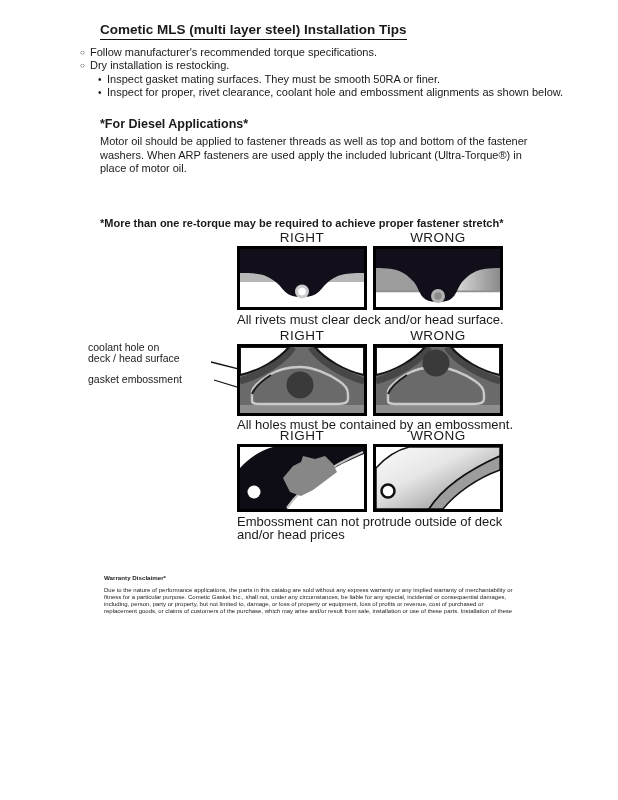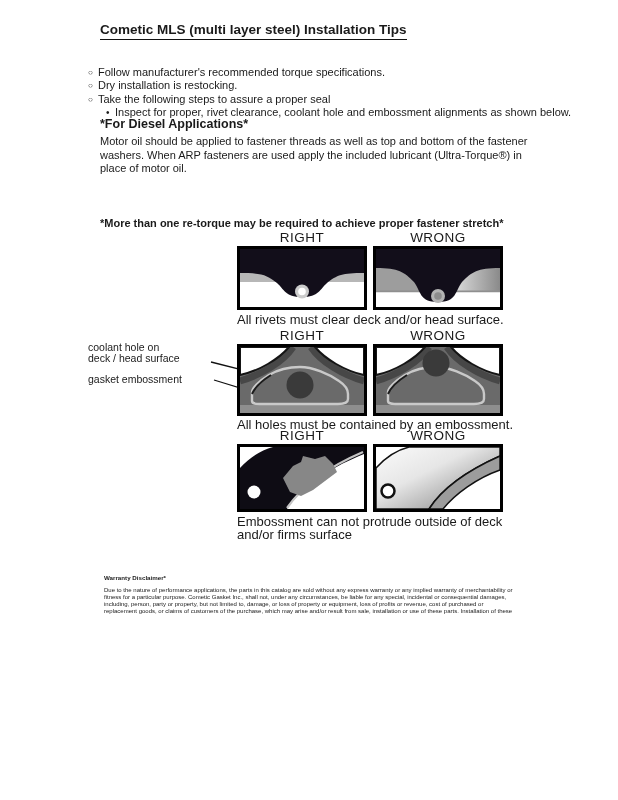--- a/index.html
+++ b/index.html
@@ -27,24 +27,24 @@
   .footer-code{font-size:18px;color:#a21caf;letter-spacing:0.3px;}
   svg{display:block;}
 </style>
 </head>
 <body>
 
 <div id="page">
 
   <div class="abs title" style="left:100px;top:22px;">Cometic MLS (multi layer steel) Installation Tips</div>
 
-  <div class="abs" style="left:88px;top:46px;margin-top:20px;">
+  <div class="abs" style="left:80px;top:46px;">
     <div class="bullet-line"><span class="bullet-glyph">○</span><span>Follow manufacturer's recommended torque specifications.</span></div>
     <div class="bullet-line"><span class="bullet-glyph">○</span><span>Dry installation is restocking.</span></div>
-    <div class="bullet-line"><span class="bullet-glyph">○</span><span>Take the following steps to assure a proper seal</span></div>
+    <div class="sub-bullet-line"><span class="sub-bullet-glyph">•</span><span>Inspect gasket mating surfaces.  They must be smooth 50RA or finer.</span></div>
     <div class="sub-bullet-line"><span class="sub-bullet-glyph">•</span><span>Inspect for proper, rivet clearance, coolant hole and embossment alignments as shown below.</span></div>
   </div>
 
   <div class="abs section-heading" style="left:100px;top:117px;">*For Diesel Applications*</div>
   <div class="abs para" style="left:100px;top:135px;">Motor oil should be applied to fastener threads as well as top and bottom of the fastener washers. When ARP fasteners are used apply the included lubricant (Ultra-Torque®) in place of motor oil.</div>
   <div class="abs para" style="left:100px;top:217px;font-weight:bold;">*More than one re-torque may be required to achieve proper fastener stretch*</div>
 
   <div class="abs rw-label" style="left:237px;top:230px;">RIGHT</div>
   <div class="abs rw-label" style="left:373px;top:230px;">WRONG</div>
 
@@ -157,21 +157,21 @@
       <rect x="3" y="3" width="124" height="62" fill="#ffffff"></rect>
       <path d="M3,24 C12,14 24,6 36,3 L127,3 L127,12 C100,24 72,40 56,65 L3,65 Z" fill="url(#w3g)" stroke="#111111" stroke-width="1.5"></path>
       <path d="M56,65 C72,40 100,24 127,12 L127,26 C104,34 82,50 70,65 Z" fill="#9c9c9c" stroke="#111111" stroke-width="1.5"></path>
       <circle cx="15" cy="47" r="6.5" fill="#ffffff" stroke="#111111" stroke-width="2.5"></circle>
       <rect x="1.5" y="1.5" width="127" height="65" fill="none" stroke="#000000" stroke-width="3"></rect>
     </svg>
   </div>
 
   <div class="abs caption" style="left:237px;top:516px;">
     <span>Embossment can not protrude outside of deck</span><br>
-    <span>and/or firms surface</span>
+    <span>and/or head prices</span>
   </div>
 
   <div class="abs disclaimer" style="left:104px;top:574px;">
     <p class="dh">Warranty Disclaimer*</p>
     <p>Due to the nature of performance applications, the parts in this catalog are sold without any express warranty or any implied warranty of merchantability or fitness for a particular purpose.  Cometic Gasket Inc., shall not, under any circumstances, be liable for any special, incidental or consequential damages, including, person, party or property, but not limited to, damage, or loss of property or equipment, loss of profits or revenue, cost of purchased or replacement goods, or claims of customers of the purchase, which may arise and/or result from sale, installation or use of these parts.  Installation of these parts could adversely affect the motor manufacturers warranty coverage.</p>
     <p>
       <span>VENUE-The agreed upon venue, in the event of dispute whatsoever between the parties, whether instituted by either party, including, but not limited to, contract terms, payment terms, delivery, type, defects, sufficiency of product, shall be the Court of Common Pleas, Lake County, Ohio or the Painesville Municipal Court, Lake County, Ohio, depending on the amount in controversy.</span><br>
       <span>This agreement shall be governed by and construed under the laws of the State of Ohio.</span>
     </p>
     <p>All prices and terms are subject to change without notice.</p>

